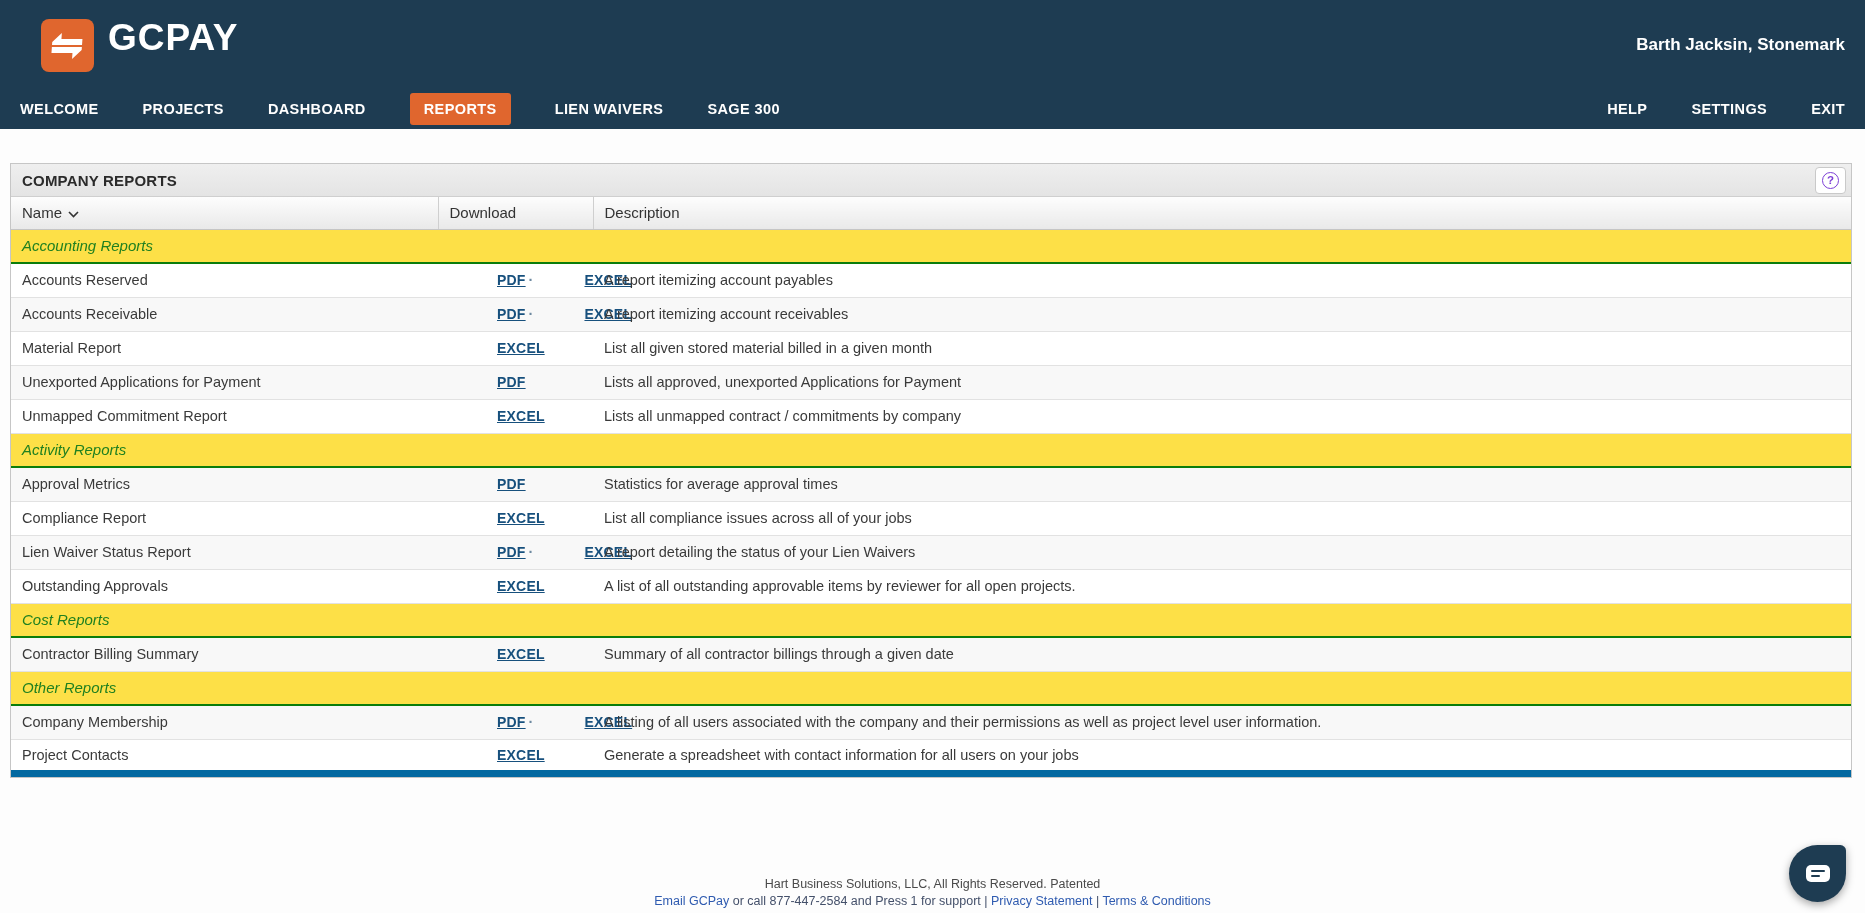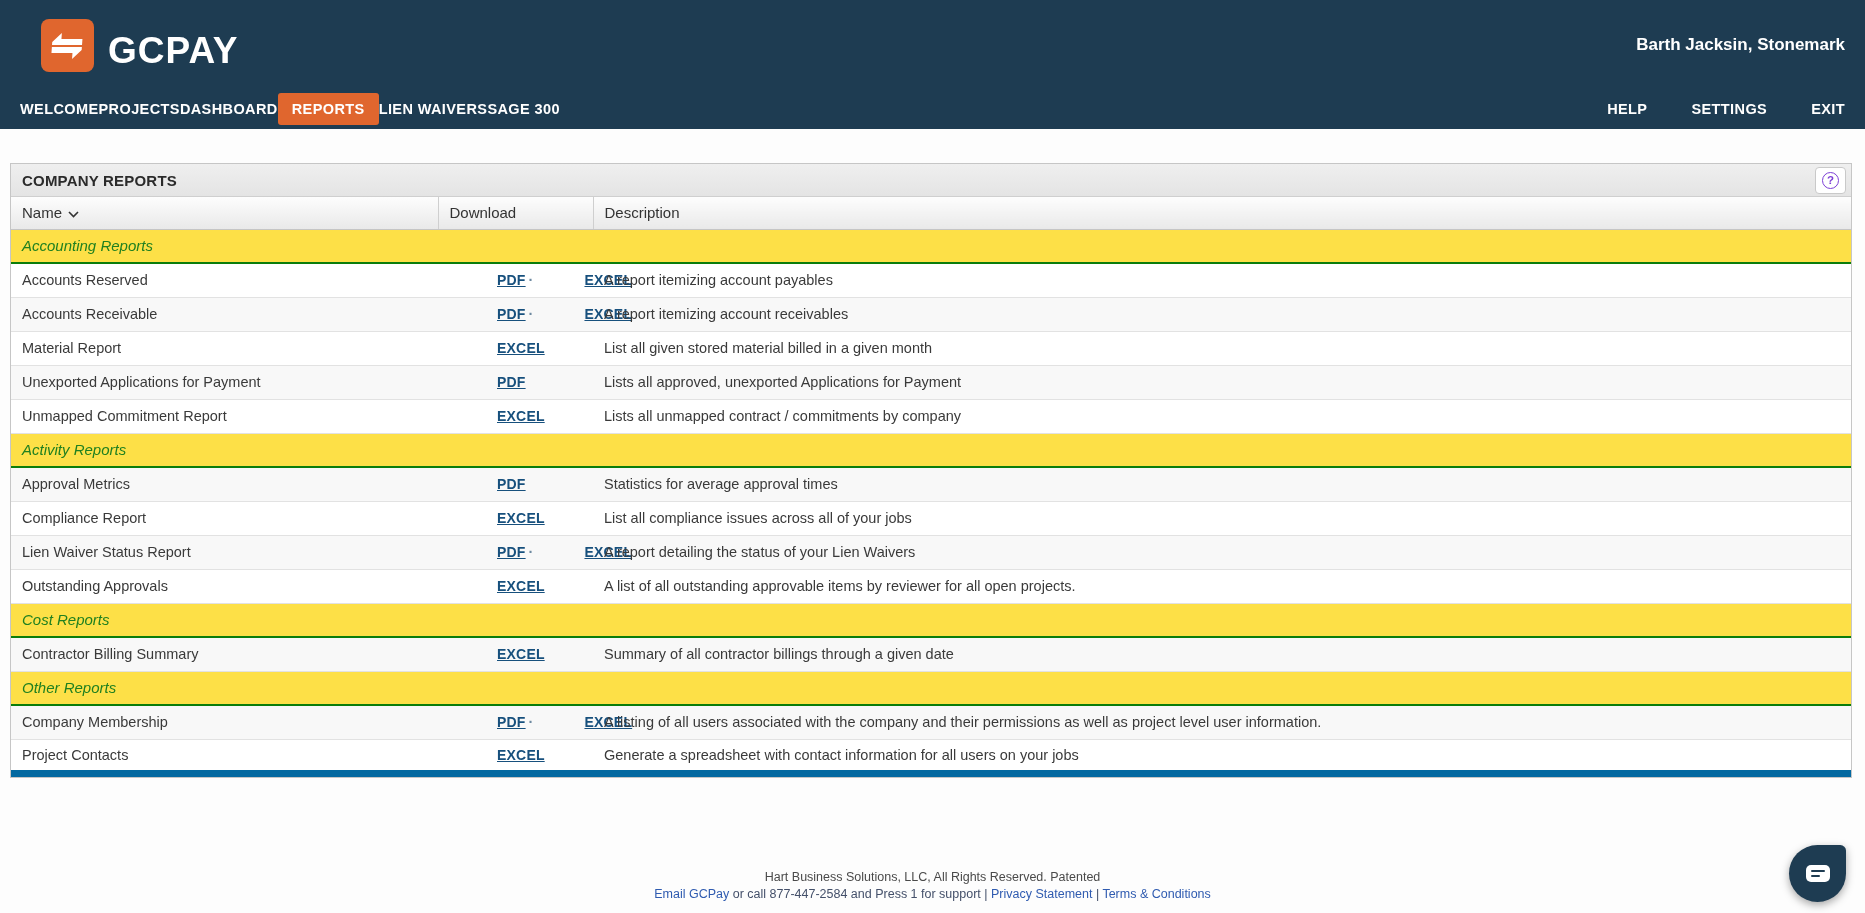--- a/index.html
+++ b/index.html
@@ -5,33 +5,33 @@
   * { margin:0; padding:0; box-sizing:border-box; }
   html,body { width:1865px; height:913px; overflow:hidden; }
   body {
     font-family:"Liberation Sans", sans-serif;
     background:#fdfdfd; color:#3a3a3a; position:relative;
   }
 
   
   .app-header { background:#1e3c52; height:129px; }
   .header-top { height:89px; display:flex; align-items:center; padding:0 20px 0 17px; }
-  .logo-wrap { display:flex; align-items:flex-end; gap:10px;padding-left:24px; }
+  .logo-wrap { display:flex; align-items:flex-start; gap:10px;padding-left:24px; }
   .logo-icon {
     width:53px; height:53px; background:#e0662e; border-radius:8px;
     display:flex; align-items:center; justify-content:center; margin-top:2px;
   }
   .brand-name {
     color:#fff; font-size:37px; font-weight:800; letter-spacing:1px; margin-left:4px;
   }
   .user-name { margin-left:auto; color:#fff; font-size:17px; font-weight:700; }
 
   .nav-row { height:40px; display:flex; align-items:center; padding:0 20px; }
   .nav-left, .nav-right { display:flex; align-items:center; }
-  .nav-left { }
+  .nav-left { gap:44px; }
   .nav-right { margin-left:auto; gap:44px; }
   .nav-item {
     color:#fff; font-size:14.5px; font-weight:700; letter-spacing:.4px;
     cursor:pointer; padding:8px 0; white-space:nowrap;
   }
   .nav-item.active { background:#e0662e; border-radius:3px; padding:8px 14px; }
 
   
   .panel { margin:34px 13px 0 10px; border:1px solid #c6c6c6; background:#fff; }
   .panel-titlebar {
@@ -76,21 +76,21 @@
   tr.data-row.alt td { background:#f8f8f8; }
   tr.data-row:last-child td { border-bottom:7px solid #0369a1; }
 
   a.dl-link {
     color:#17507d; font-size:14px; font-weight:700; letter-spacing:.2px;
     cursor:pointer;padding-left:48px;
   }
   .sep { color:#6d89a0; font-weight:700; padding:0 3px; }
 
   
-  .footer { position:absolute; left:0; right:0; bottom:10px; text-align:center; line-height:1.35; }
+  .footer { position:absolute; left:0; right:0; bottom:3px; text-align:center; line-height:1.35; }
   .footer-line1 { font-size:12.5px; color:#4a4a4a; }
   .footer-line2 { font-size:12.5px; color:#44506a; }
   .footer-link { color:#2f5bb0; text-decoration:none; cursor:pointer; }
   .footer-sep { color:#44506a; }
 
   
   .chat-bubble {
     position:absolute; right:19px; bottom:11px; width:57px; height:57px;
     background:#1e3c52; border-radius:50% 10% 50% 50%;
     box-shadow:0 3px 8px rgba(0,0,0,.35);

